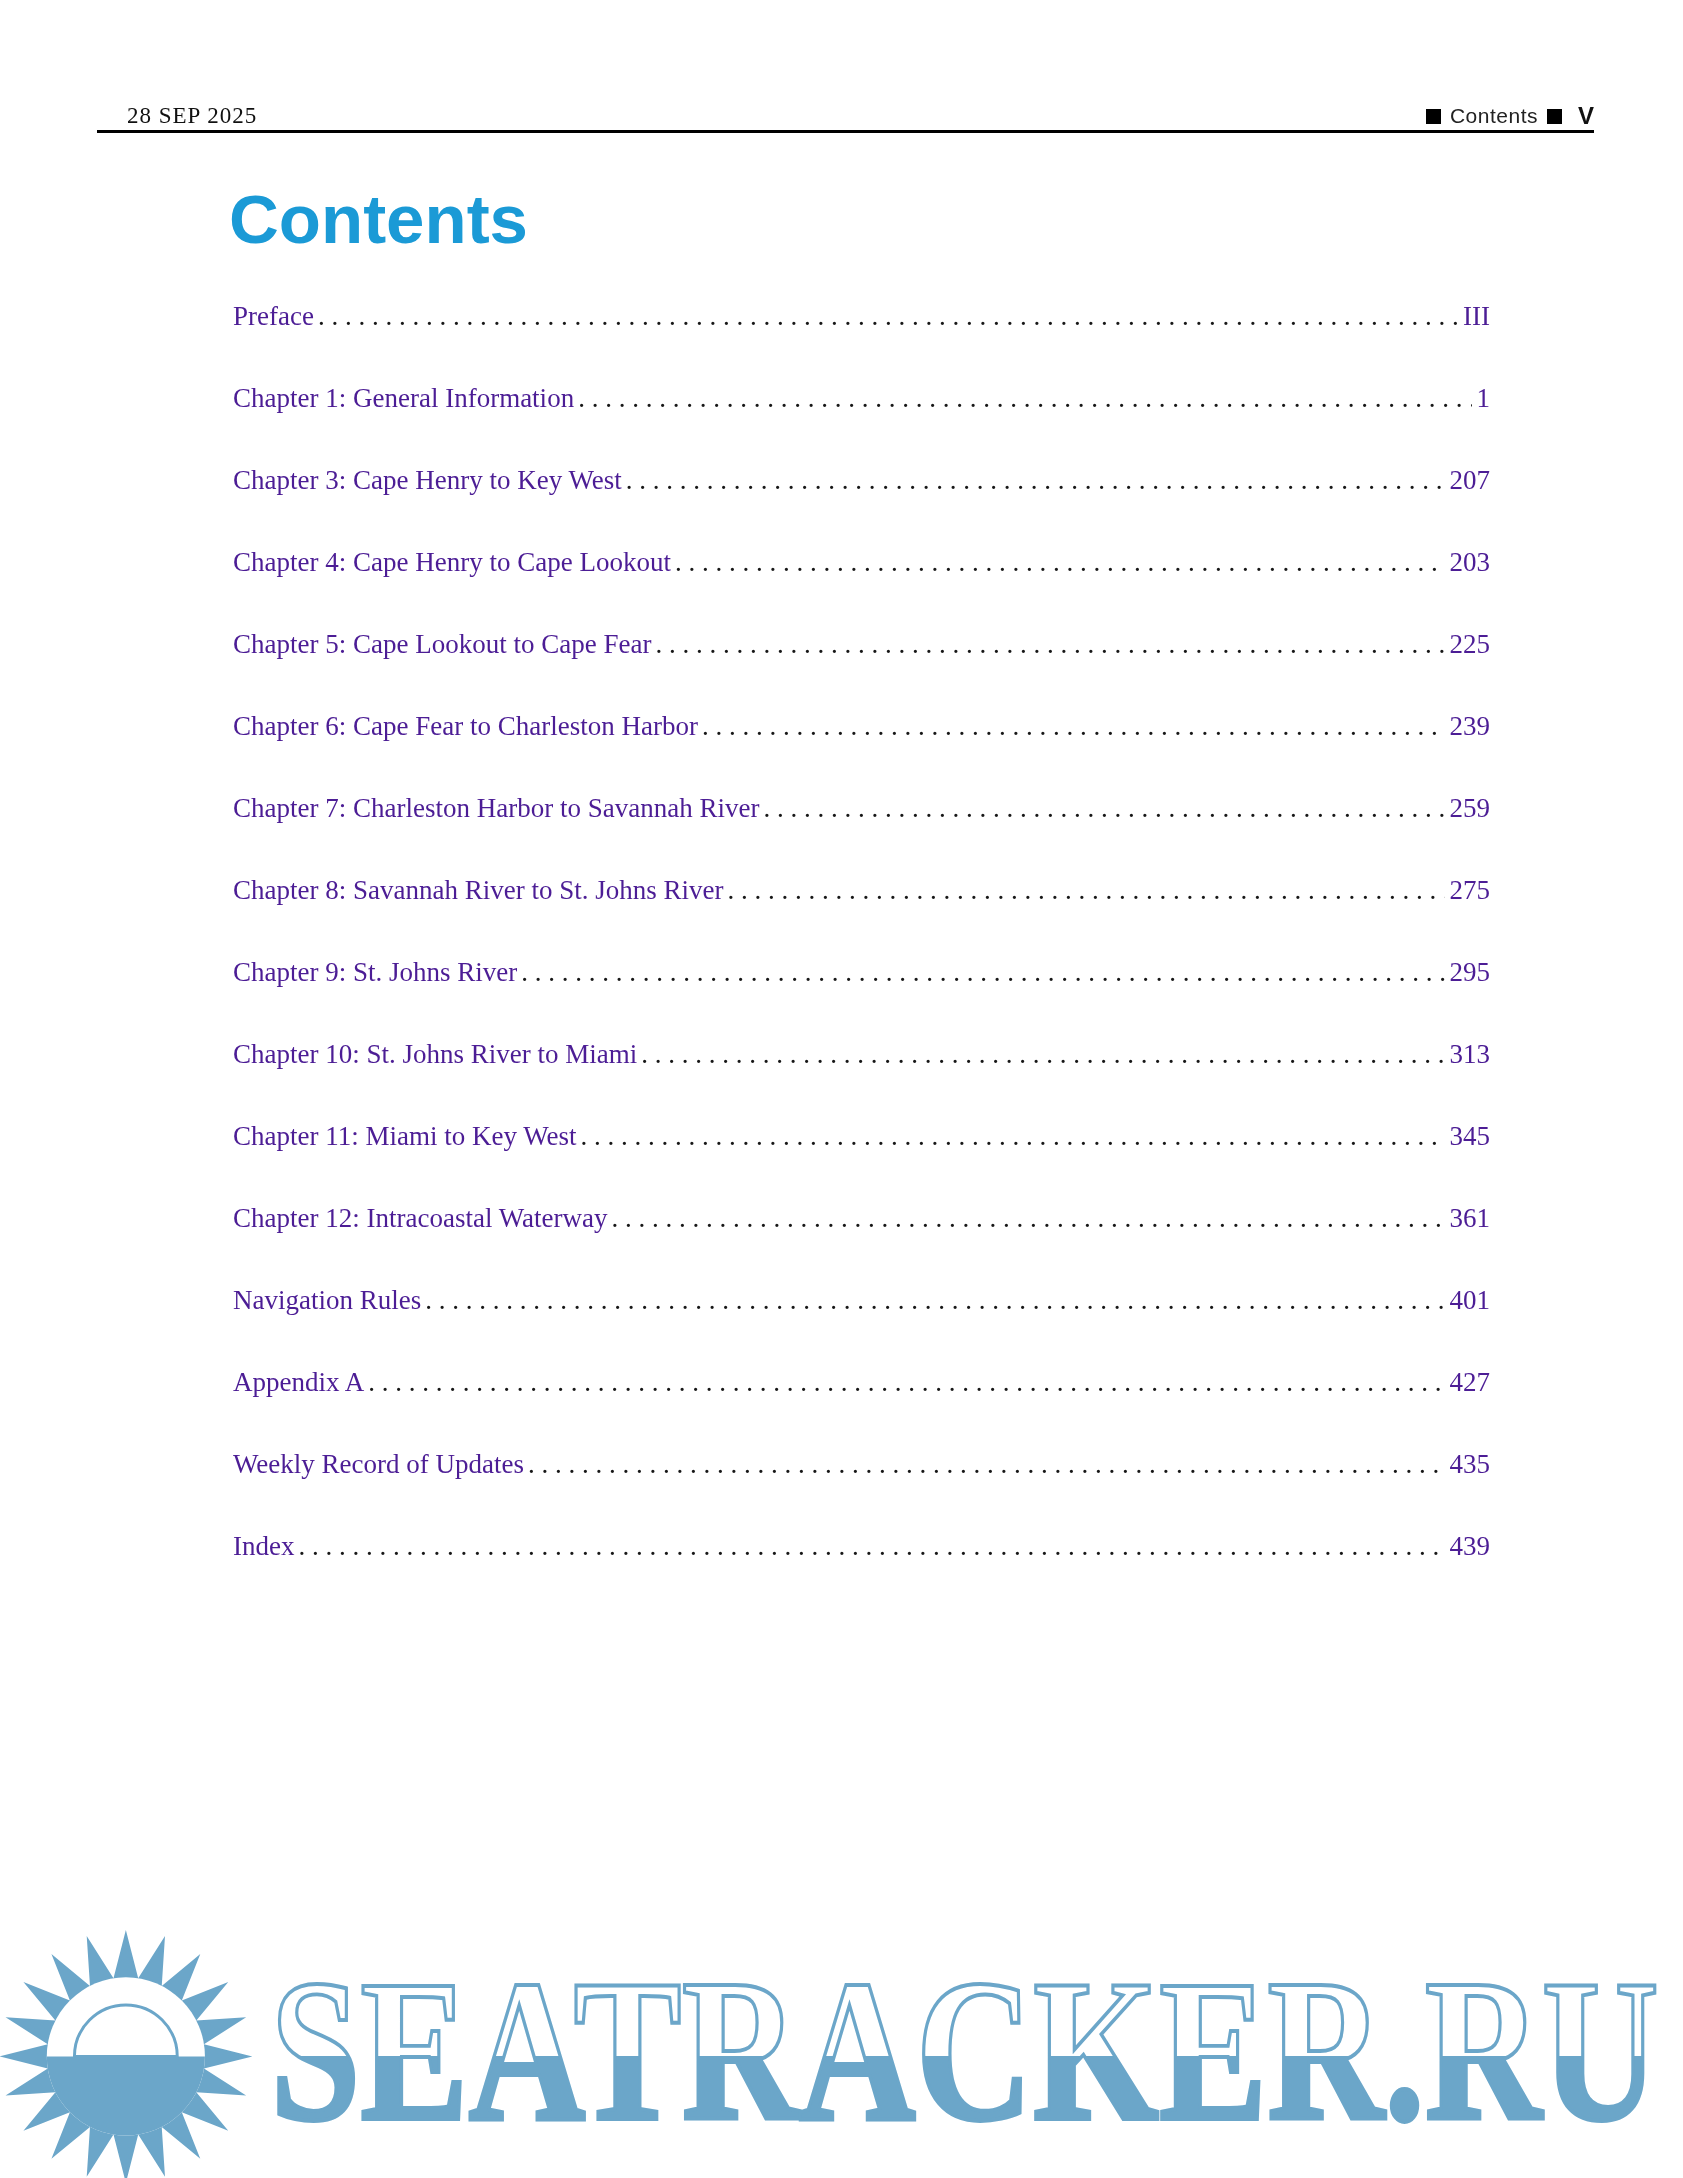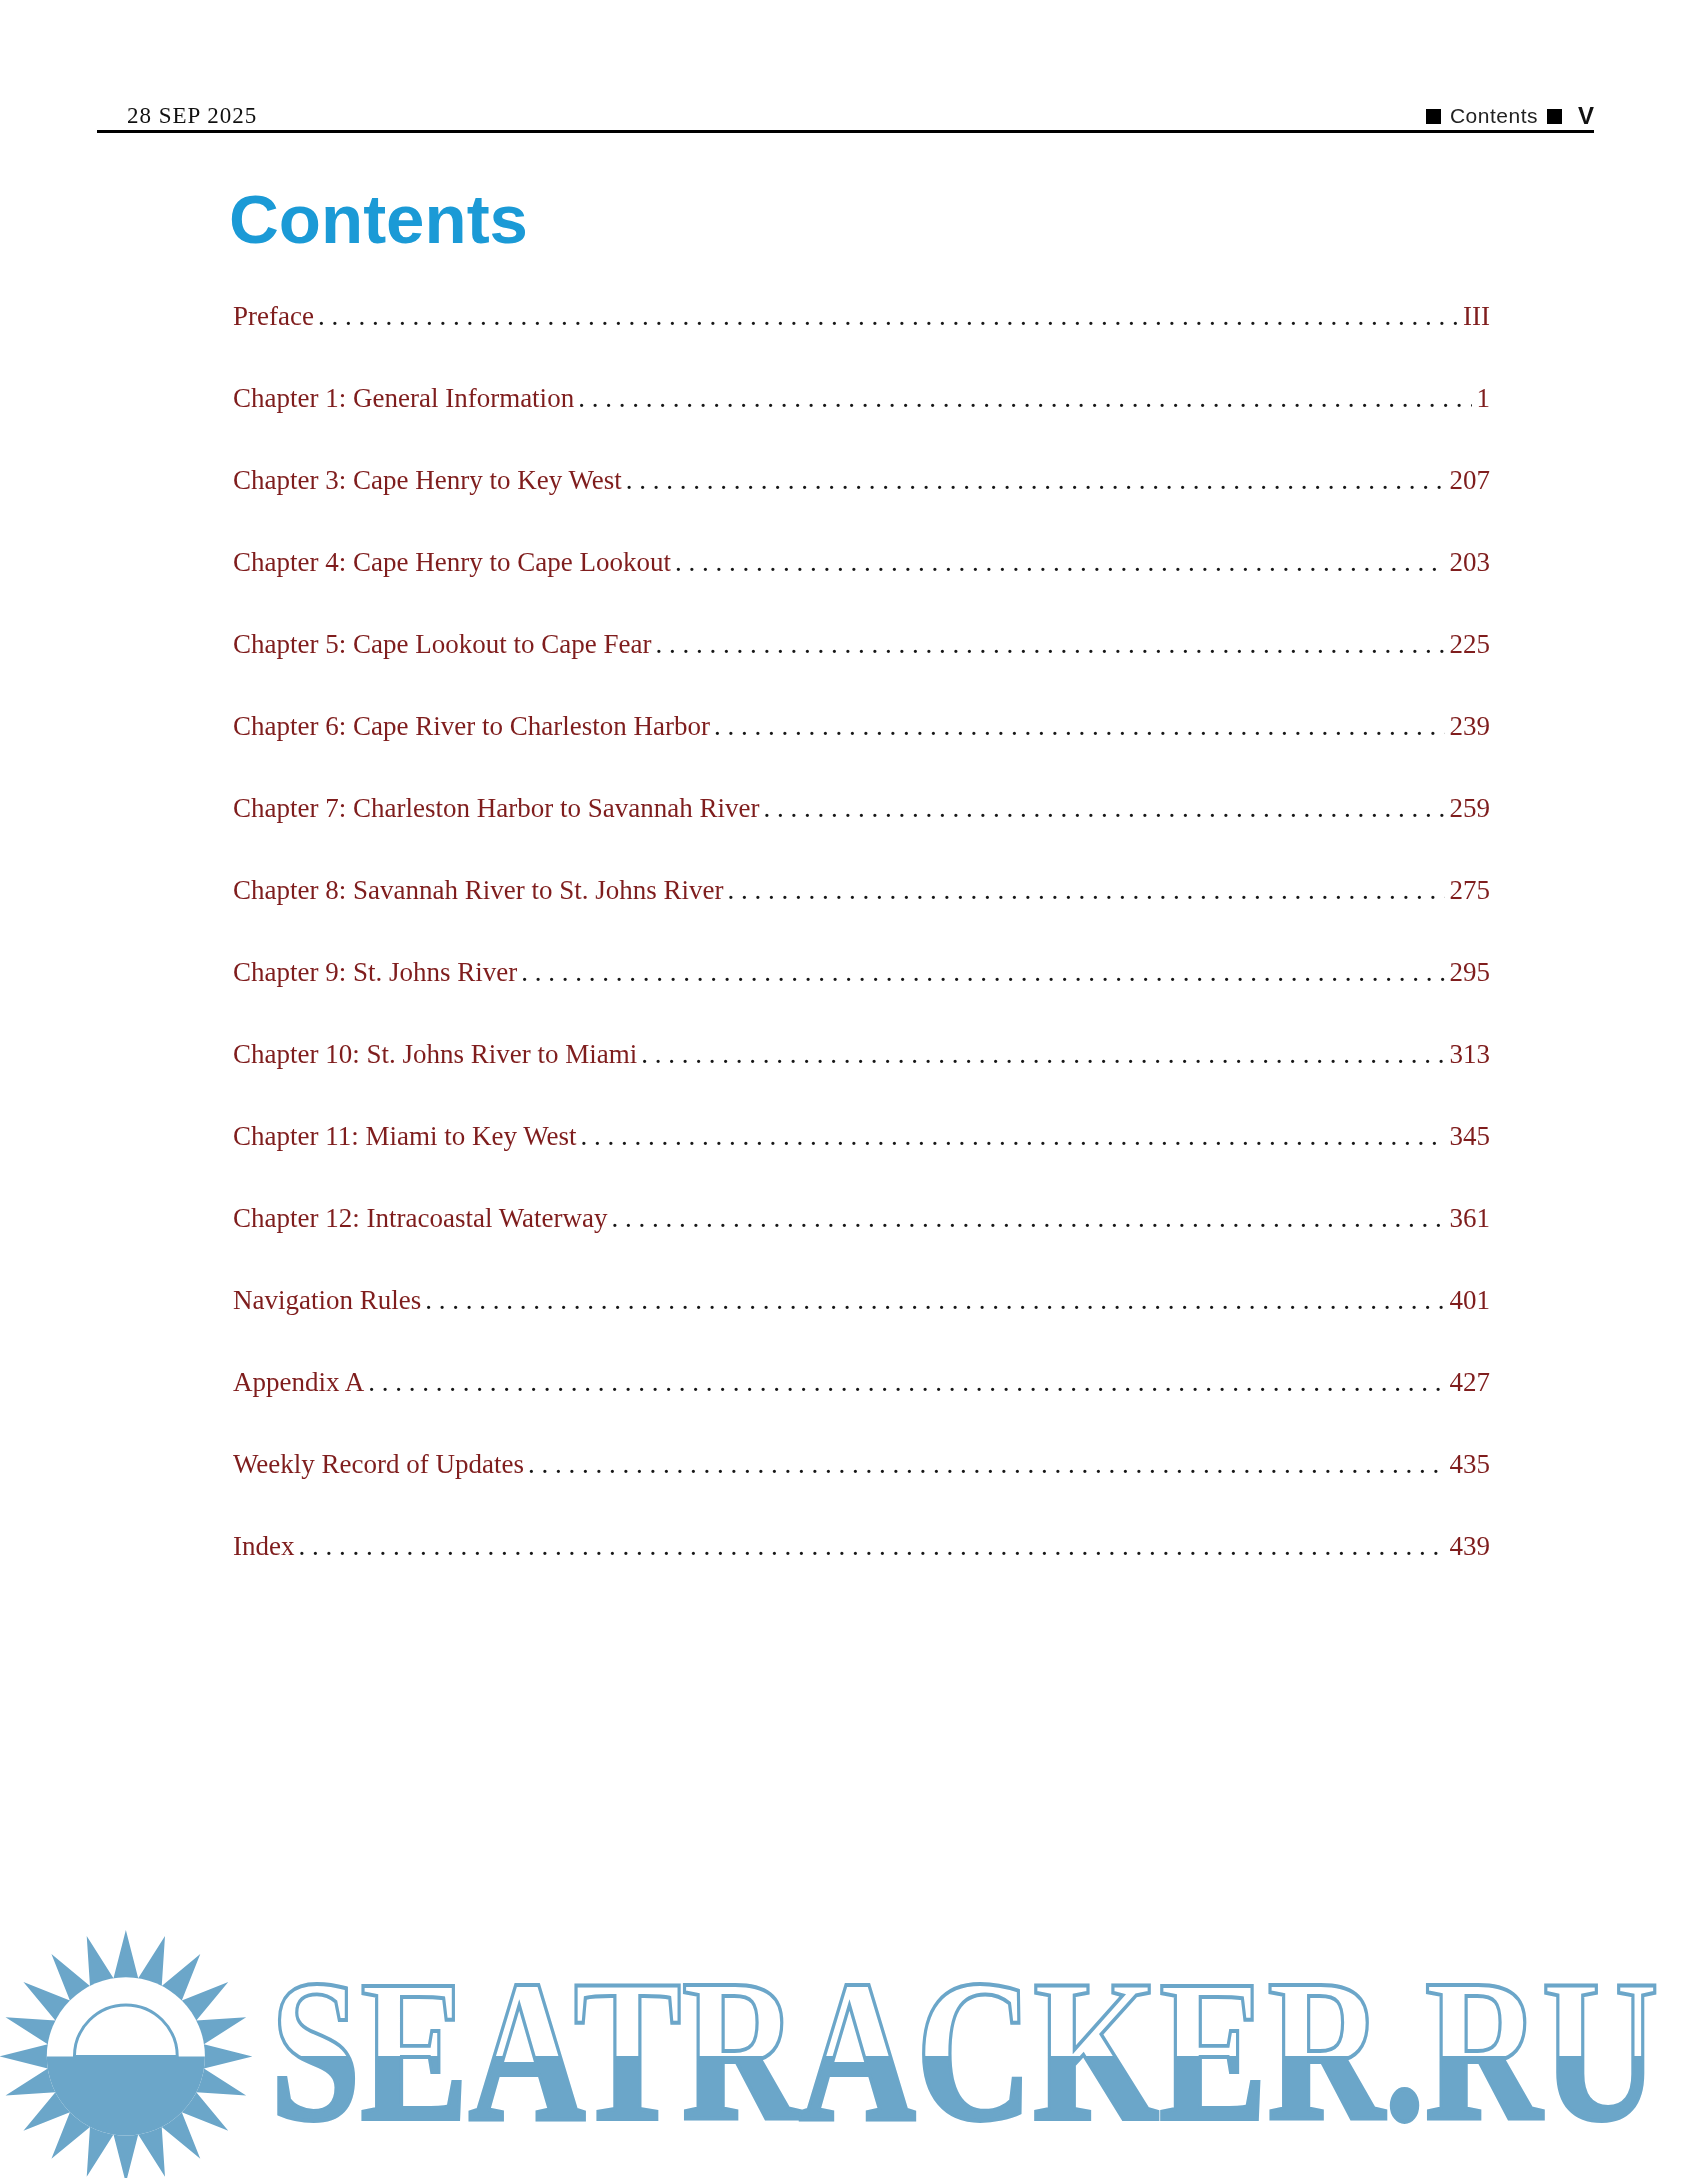--- a/index.html
+++ b/index.html
@@ -16,21 +16,21 @@
   .hdr-page{font-size:24px;font-weight:bold;margin-left:16px;font-family:"Liberation Sans",sans-serif;}
   .hdr-rule{position:absolute;left:97px;top:130px;width:1497px;height:3px;background:#000;}
 
   
   .doc-title{position:absolute;left:229px;top:180px;font-family:"Liberation Sans",sans-serif;
              font-weight:bold;font-size:69px;letter-spacing:0px;color:#1b9ad6;}
 
   
   .toc{position:absolute;left:233px;top:277px;width:1257px;}
   .toc-row{display:flex;align-items:baseline;height:82px;padding-top:24px;box-sizing:border-box;
-           font-size:27px;font-family:"Liberation Serif",serif;color:#7f1d1d;}
+           font-size:27px;font-family:"Liberation Serif",serif;color:#4c1d95;}
   .toc-label{white-space:nowrap;}
   .leader{flex:1;overflow:hidden;white-space:nowrap;margin:0 5px 0 4px;color:#161616;}
   .leader::after{content:" . . . . . . . . . . . . . . . . . . . . . . . . . . . . . . . . . . . . . . . . . . . . . . . . . . . . . . . . . . . . . . . . . . . . . . . . . . . . . . . . . . . . . . . . . . . . . . . . . . . . . . . . . . . .";}
   .toc-page{white-space:nowrap;}
 
   
   .wm{position:absolute;left:0;top:1921px;width:1683px;height:257px;}
 </style>
 </head>
 <body>
@@ -68,21 +68,21 @@
         <span class="toc-label">Chapter 4: Cape Henry to Cape Lookout</span>
         <span class="leader"></span>
         <span class="toc-page">203</span>
       </div>
     <div class="toc-row">
         <span class="toc-label">Chapter 5: Cape Lookout to Cape Fear</span>
         <span class="leader"></span>
         <span class="toc-page">225</span>
       </div>
     <div class="toc-row">
-        <span class="toc-label">Chapter 6: Cape River to Charleston Harbor</span>
+        <span class="toc-label">Chapter 6: Cape Fear to Charleston Harbor</span>
         <span class="leader"></span>
         <span class="toc-page">239</span>
       </div>
     <div class="toc-row">
         <span class="toc-label">Chapter 7: Charleston Harbor to Savannah River</span>
         <span class="leader"></span>
         <span class="toc-page">259</span>
       </div>
     <div class="toc-row">
         <span class="toc-label">Chapter 8: Savannah River to St. Johns River</span>

